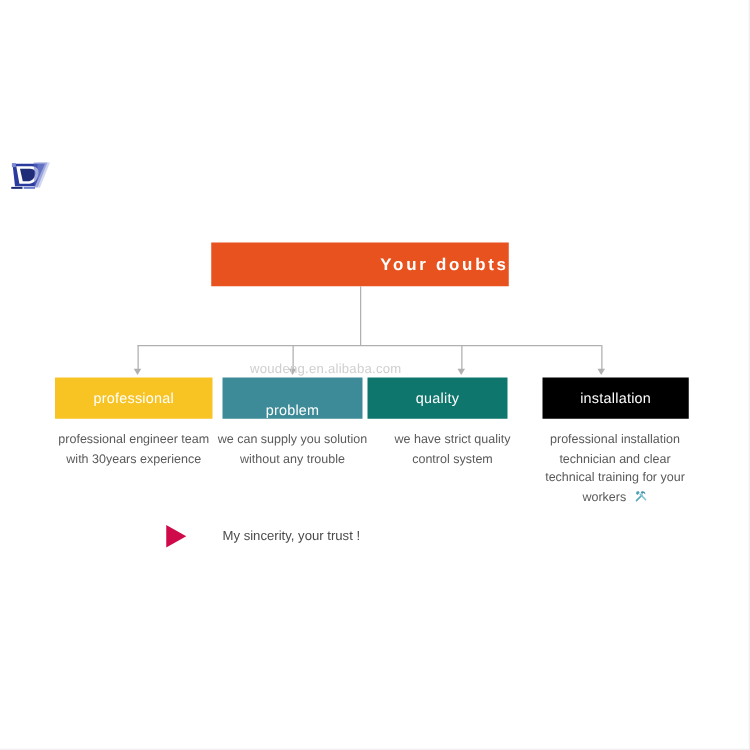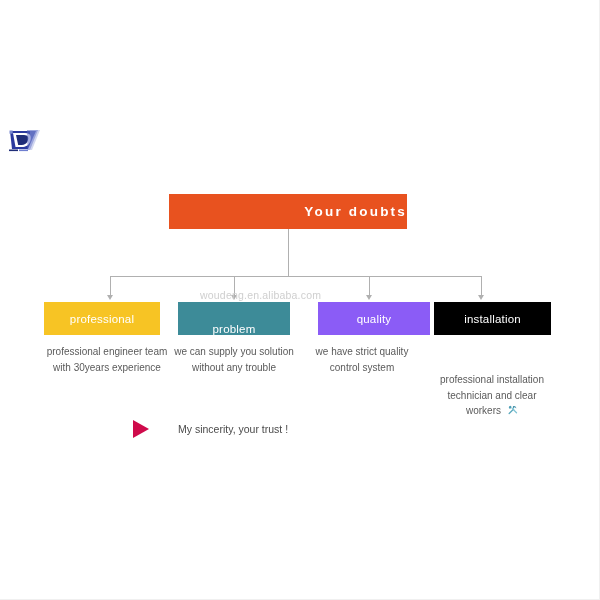--- a/index.html
+++ b/index.html
@@ -167,50 +167,51 @@
   <div class="arrow-head" style="left:230.5px; top:295px;"></div>
 
   <div class="conn conn-v" style="left:369px; top:276px; height:20px;"></div>
   <div class="arrow-head" style="left:365.5px; top:295px;"></div>
 
   <div class="conn conn-v" style="left:481px; top:276px; height:20px;"></div>
   <div class="arrow-head" style="left:477.5px; top:295px;"></div>
 
   <div id="watermark">woudeng.en.alibaba.com</div>
 
-  <div class="cat-box" style="left:44px; width:116px; background:#f7c424;">
+  <div class="cat-box" style="left:44px; width:126px; background:#f7c424;">
     <span class="cat-label">professional</span>
   </div>
   <div class="cat-desc" style="left:36px; width:142px;">
     <div>professional engineer team</div>
     <div>with 30years experience</div>
   </div>
 
   <div class="cat-box" style="left:178px; width:112px; background:#3d8b98;align-items:flex-end;">
     <span class="cat-label">problem</span>
   </div>
   <div class="cat-desc" style="left:166px; width:136px;">
     <div>we can supply you solution</div>
     <div>without any trouble</div>
   </div>
 
-  <div class="cat-box" style="left:318px; width:112px; background:#8b5cf6;">
+  <div class="cat-box" style="left:294px; width:112px; background:#0f766e;">
     <span class="cat-label">quality</span>
   </div>
   <div class="cat-desc" style="left:300px; width:124px;">
     <div>we have strict quality</div>
     <div>control system</div>
   </div>
 
   <div class="cat-box" style="left:434px; width:117px; background:#000000;">
     <span class="cat-label">installation</span>
   </div>
-  <div class="cat-desc" style="left:428px; width:128px;margin-top:28px;">
+  <div class="cat-desc" style="left:428px; width:128px;">
     <div>professional installation</div>
     <div>technician and clear</div>
+    <div>technical training for your</div>
     <div>
       <span>workers</span><span class="tool-emoji">
         <svg width="11" height="11" viewBox="0 0 16 16" style="vertical-align:-1px;">
           <path d="M2.5 13.2 L9.5 6.2 L10.8 7.5 L3.8 14.5 A0.9 0.9 0 0 1 2.5 13.2 Z" fill="#5aa8bd"></path>
           <path d="M9.2 3.0 A3.2 3.2 0 0 1 13.4 6.6 L11.6 4.8 L10.3 5.1 L10.0 6.4 L8.2 4.6 Z" fill="#3f8fa8"></path>
           <path d="M13.2 13.4 L6.4 6.6 L7.7 5.3 L14.5 12.1 A0.9 0.9 0 0 1 13.2 13.4 Z" fill="#7fc3d4"></path>
           <path d="M5.4 2.6 L3.2 3.4 L2.6 5.6 L4.3 7.3 L6.9 4.7 Z" fill="#4f9fb5"></path>
         </svg>
       </span>
     </div>

